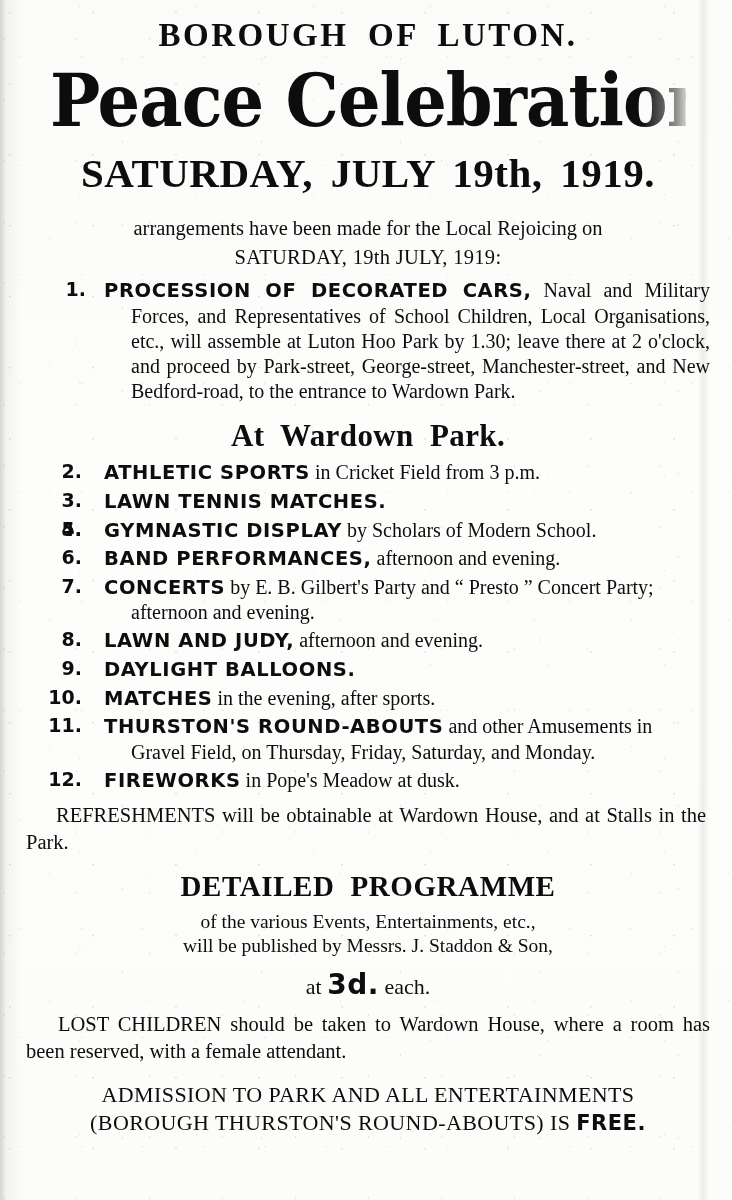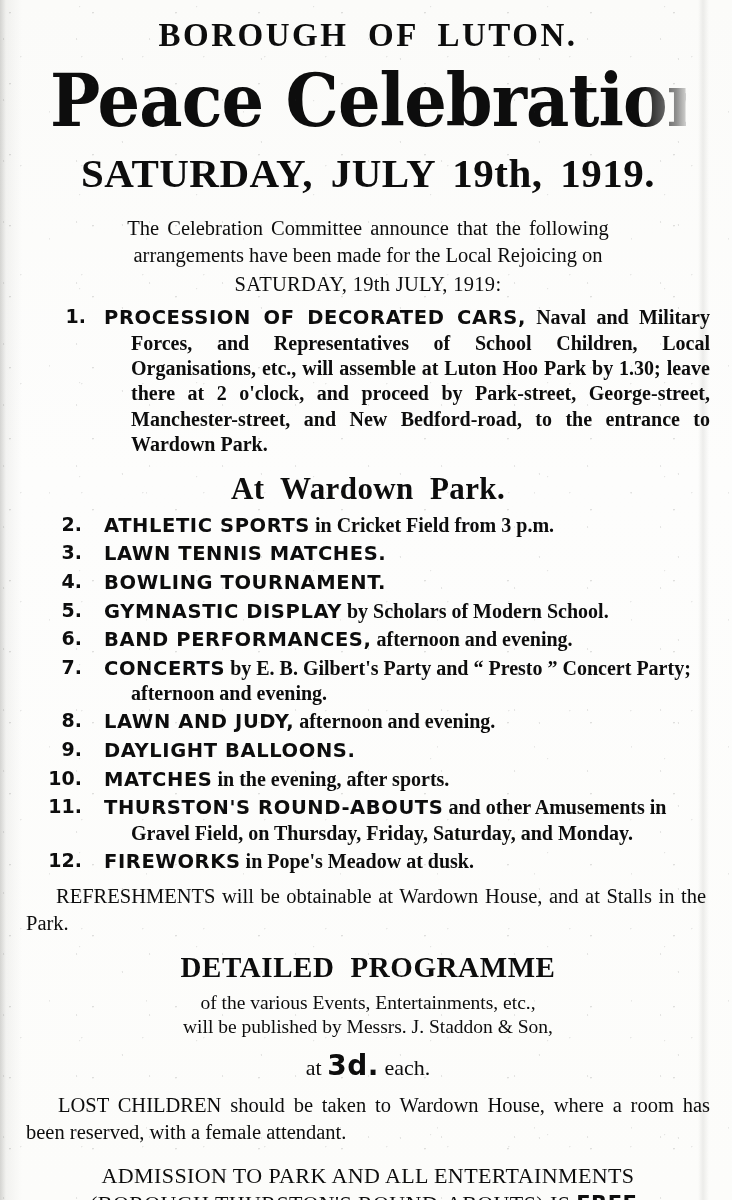--- a/index.html
+++ b/index.html
@@ -118,21 +118,20 @@
   }
   ol.prog li .cap {
     font-family: "DejaVu Sans", "Liberation Sans", sans-serif;
     font-weight: 700;
     font-size: 19.5px;
     letter-spacing: 0.6px;
   }
   ol.prog li .rest {
     font-family: "Liberation Serif", "DejaVu Serif", serif;
     font-size: 20px;
-    font-weight: bold;
   }
   
   ol.prog li.block {
     padding-left: 105px;
     text-align: justify;
     margin-bottom: 6px;
   }
   ol.prog li.block .num { width: 52px; left: 8px; }
   ol.prog li.block .cap { margin-left: -27px; }
   ol.prog li.wrap {
@@ -241,42 +240,41 @@
 <div id="poster">
   <div class="inner">
 
     <div class="borough">BOROUGH OF LUTON.</div>
 
     <div class="peace">Peace Celebrations</div>
 
     <div class="saturday-big">SATURDAY, JULY 19th, 1919.</div>
 
     <div class="intro">
-      <span class="l1">The Celebration Committee announce that the following</span>
       <span class="l2">arrangements have been made for the Local Rejoicing on</span>
     </div>
     <div class="intro-date">SATURDAY, 19th JULY, 1919:</div>
 
     <ol class="prog">
       <li class="block">
         <span class="num">1.</span><span class="cap">PROCESSION OF DECORATED CARS,</span><span class="rest"> Naval and Military Forces, and Representatives of School Children, Local Organisations, etc., will assemble at Luton Hoo Park by 1.30; leave there at 2 o'clock, and proceed by Park-street, George-street, Manchester-street, and New Bedford-road, to the entrance to Wardown Park.</span>
       </li>
     </ol>
 
     <div class="wardown">At Wardown Park.</div>
 
     <ol class="prog">
       <li>
         <span class="num">2.</span><span class="cap">ATHLETIC SPORTS</span><span class="rest"> in Cricket Field from 3 p.m.</span>
       </li>
       <li>
         <span class="num">3.</span><span class="cap">LAWN TENNIS MATCHES.</span><span class="rest"></span>
       </li>
       <li>
-        <span class="num">4.</span><span class="cap">BOWLING TOURNAMENT.</span><span class="rest"></span>
+        <span class="num">4.</span><span class="rest"></span>
       </li>
       <li>
         <span class="num">5.</span><span class="cap">GYMNASTIC DISPLAY</span><span class="rest"> by Scholars of Modern School.</span>
       </li>
       <li>
         <span class="num">6.</span><span class="cap">BAND PERFORMANCES,</span><span class="rest"> afternoon and evening.</span>
       </li>
       <li class="wrap">
         <span class="num">7.</span><span class="cap">CONCERTS</span><span class="rest"> by E. B. Gilbert's Party and “ Presto ” Concert Party; afternoon and evening.</span>
       </li>

